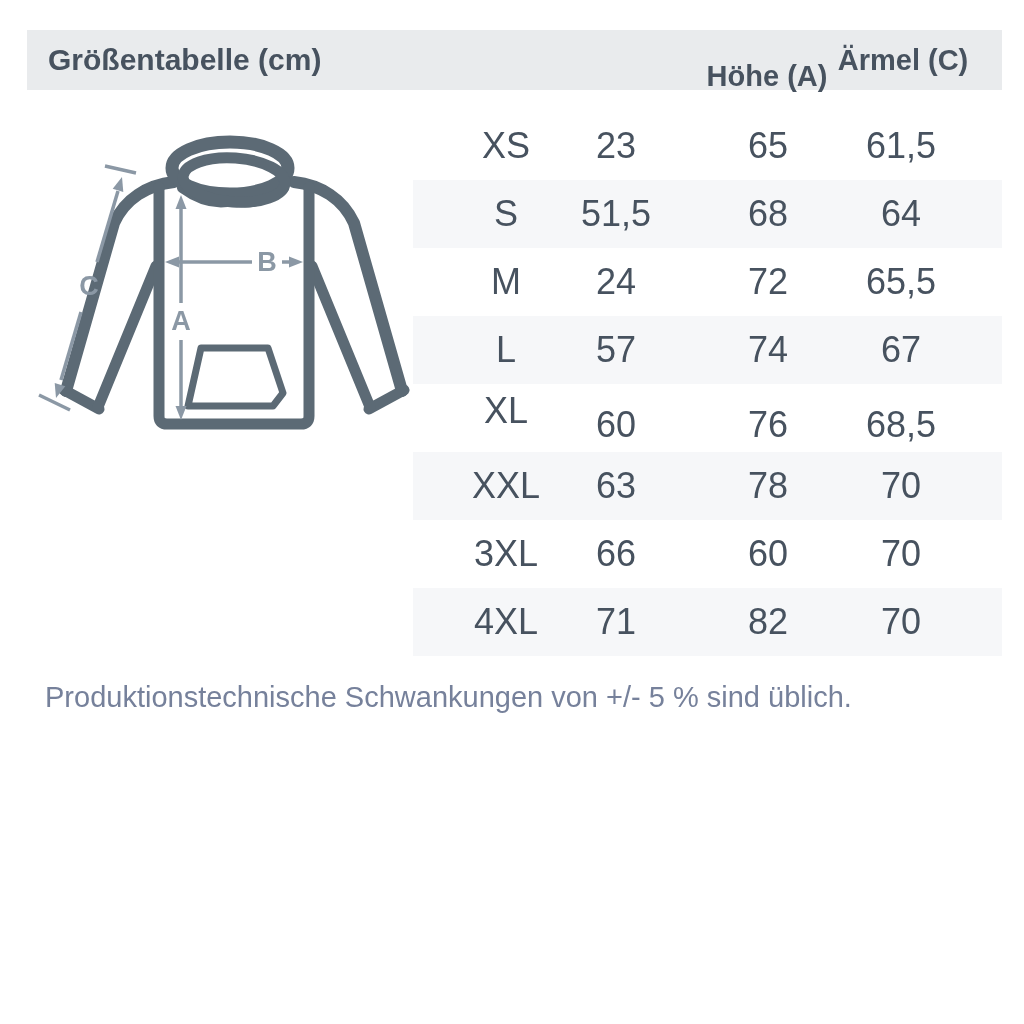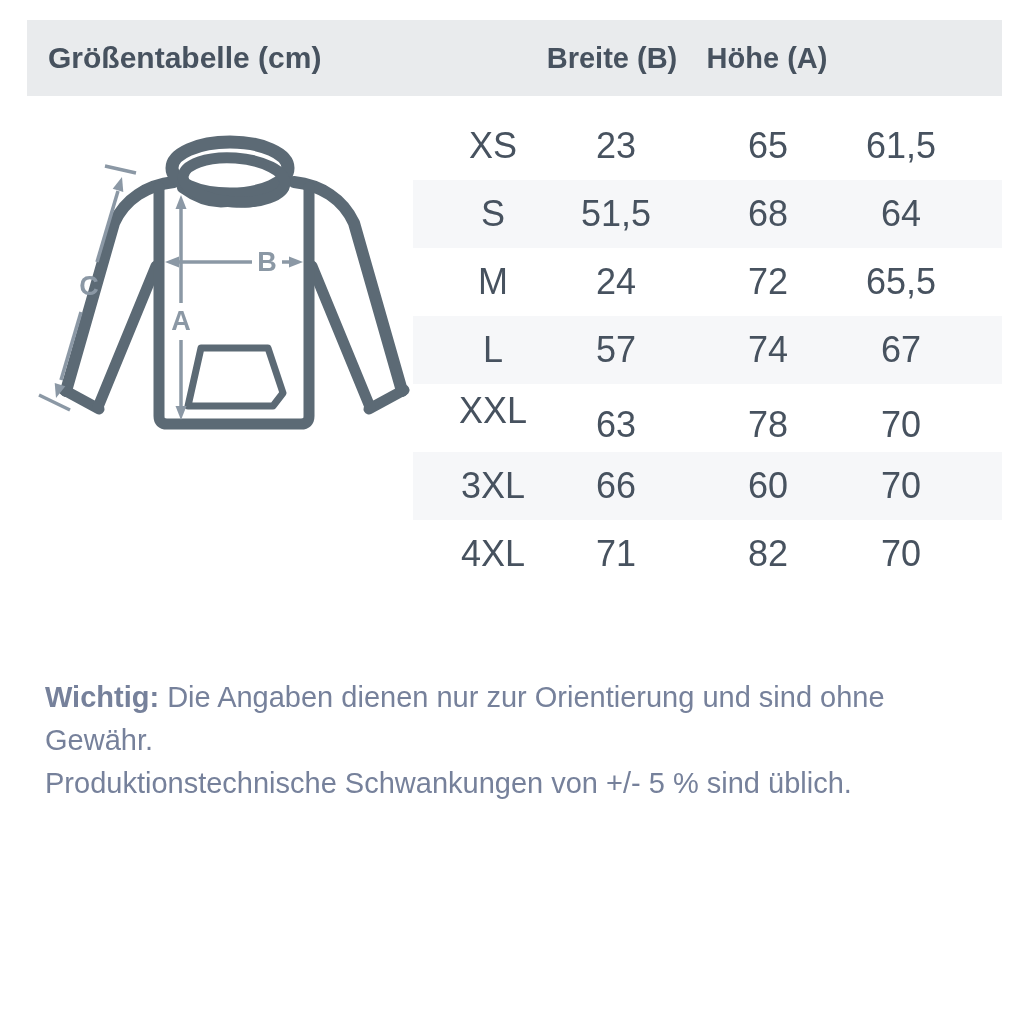--- a/index.html
+++ b/index.html
@@ -8,73 +8,73 @@
     --text-dark:#47525f;
     --note-text:#76819b;
     --outline:#5c6a75;
     --arrow:#8b98a5;
   }
   *{margin:0;padding:0;box-sizing:border-box;}
   html,body{width:1024px;height:1024px;background:#ffffff;overflow:hidden;}
   body{font-family:"Liberation Sans","DejaVu Sans",sans-serif;position:relative;}
 
   .header-bar{
-    position:absolute;left:27px;top:20px;width:975px;height:76px;
+    position:absolute;left:27px;top:30px;width:975px;height:60px;
     background:var(--header-bg);
   }
   .header-title{
     position:absolute;left:21px;top:50%;transform:translateY(-50%);
     font-size:30px;font-weight:bold;color:var(--text-dark);white-space:nowrap;
   }
   .header-col{
     position:absolute;top:50%;transform:translate(-50%,-50%);
     font-size:29px;font-weight:bold;color:var(--text-dark);white-space:nowrap;
   }
   .header-col.c1{left:585px;}
-  .header-col.c2{left:740px;}
+  .header-col.c2{left:740px;margin-top:16px;}
   .header-col.c3{left:876px;}
 
   .hoodie-wrap{position:absolute;left:30px;top:118px;width:400px;height:340px;}
   .hoodie-wrap svg{width:100%;height:100%;display:block;}
   .outline{stroke:var(--outline);fill:none;stroke-linecap:round;stroke-linejoin:round;}
   .dim-line{stroke:var(--arrow);stroke-width:3.5;fill:none;stroke-linecap:butt;}
   .dim-head{fill:var(--arrow);stroke:none;}
   .dim-label{fill:var(--arrow);font-family:"Liberation Sans","DejaVu Sans",sans-serif;
     font-size:27px;font-weight:bold;text-anchor:middle;}
 
   .size-table{position:absolute;left:413px;top:112px;width:589px;}
   .size-row{position:relative;height:68px;}
   .size-row:nth-child(even){background:var(--stripe);}
   .size-row span{
     position:absolute;top:50%;transform:translate(-50%,-50%);
     font-size:36px;color:var(--text-dark);white-space:nowrap;
   }
-  .col-size{left:80px;}
+  .col-size{left:93px;}
   .col-b{left:203px;}
   .col-h{left:355px;}
   .col-c{left:488px;text-align:center;}
   
   .size-row:nth-child(5) .col-size{transform:translate(-50%,calc(-50% - 7px));}
   .size-row:nth-child(5) .col-b,
   .size-row:nth-child(5) .col-h,
   .size-row:nth-child(5) .col-c{transform:translate(-50%,calc(-50% + 7px));}
 
   .note{
     position:absolute;left:45px;top:676px;width:930px;
     font-size:29px;line-height:43px;color:var(--note-text);
   }
   .note .bold{font-weight:bold;}
 </style>
 </head>
 <body>
 
 <div class="header-bar">
   <span class="header-title">Größentabelle (cm)</span>
-  <span class="header-col c1">Breite (B)</span>
   <span class="header-col c2">Höhe (A)</span>
+  <span class="header-col c3">Ärmel (C)</span>
 </div>
 
 <div class="hoodie-wrap">
   <svg viewBox="30 118 400 340">
 
     <g>
 
       <path class="outline" stroke-width="12" d="M 174,182 C 147,185 125,199 114,223 L 66,391"></path>
       <path class="outline" stroke-width="11" d="M 64,390 L 99,409"></path>
       <path class="outline" stroke-width="11" d="M 98,407 L 156,266"></path>
@@ -139,35 +139,40 @@
     <span class="col-h">72</span>
     <span class="col-c">65,5</span>
   </div>
     <div class="size-row">
     <span class="col-size">L</span>
     <span class="col-b">57</span>
     <span class="col-h">74</span>
     <span class="col-c">67</span>
   </div>
     <div class="size-row">
+    <span class="col-size">XL</span>
+    <span class="col-b">60</span>
+    <span class="col-h">76</span>
+    <span class="col-c">68,5</span>
+  </div>
+    <div class="size-row">
     <span class="col-size">XXL</span>
     <span class="col-b">63</span>
     <span class="col-h">78</span>
     <span class="col-c">70</span>
   </div>
     <div class="size-row">
     <span class="col-size">3XL</span>
     <span class="col-b">66</span>
     <span class="col-h">60</span>
     <span class="col-c">70</span>
   </div>
     <div class="size-row">
     <span class="col-size">4XL</span>
     <span class="col-b">71</span>
     <span class="col-h">82</span>
     <span class="col-c">70</span>
   </div>
   </div>
 
 <div class="note">
-  <div><span class="bold">Wichtig:</span><span> Die Angaben dienen nur zur Orientierung und sind ohne Gewähr.</span></div>
   <div>Produktionstechnische Schwankungen von +/- 5 % sind üblich.</div>
 </div>
 
 </body></html>

